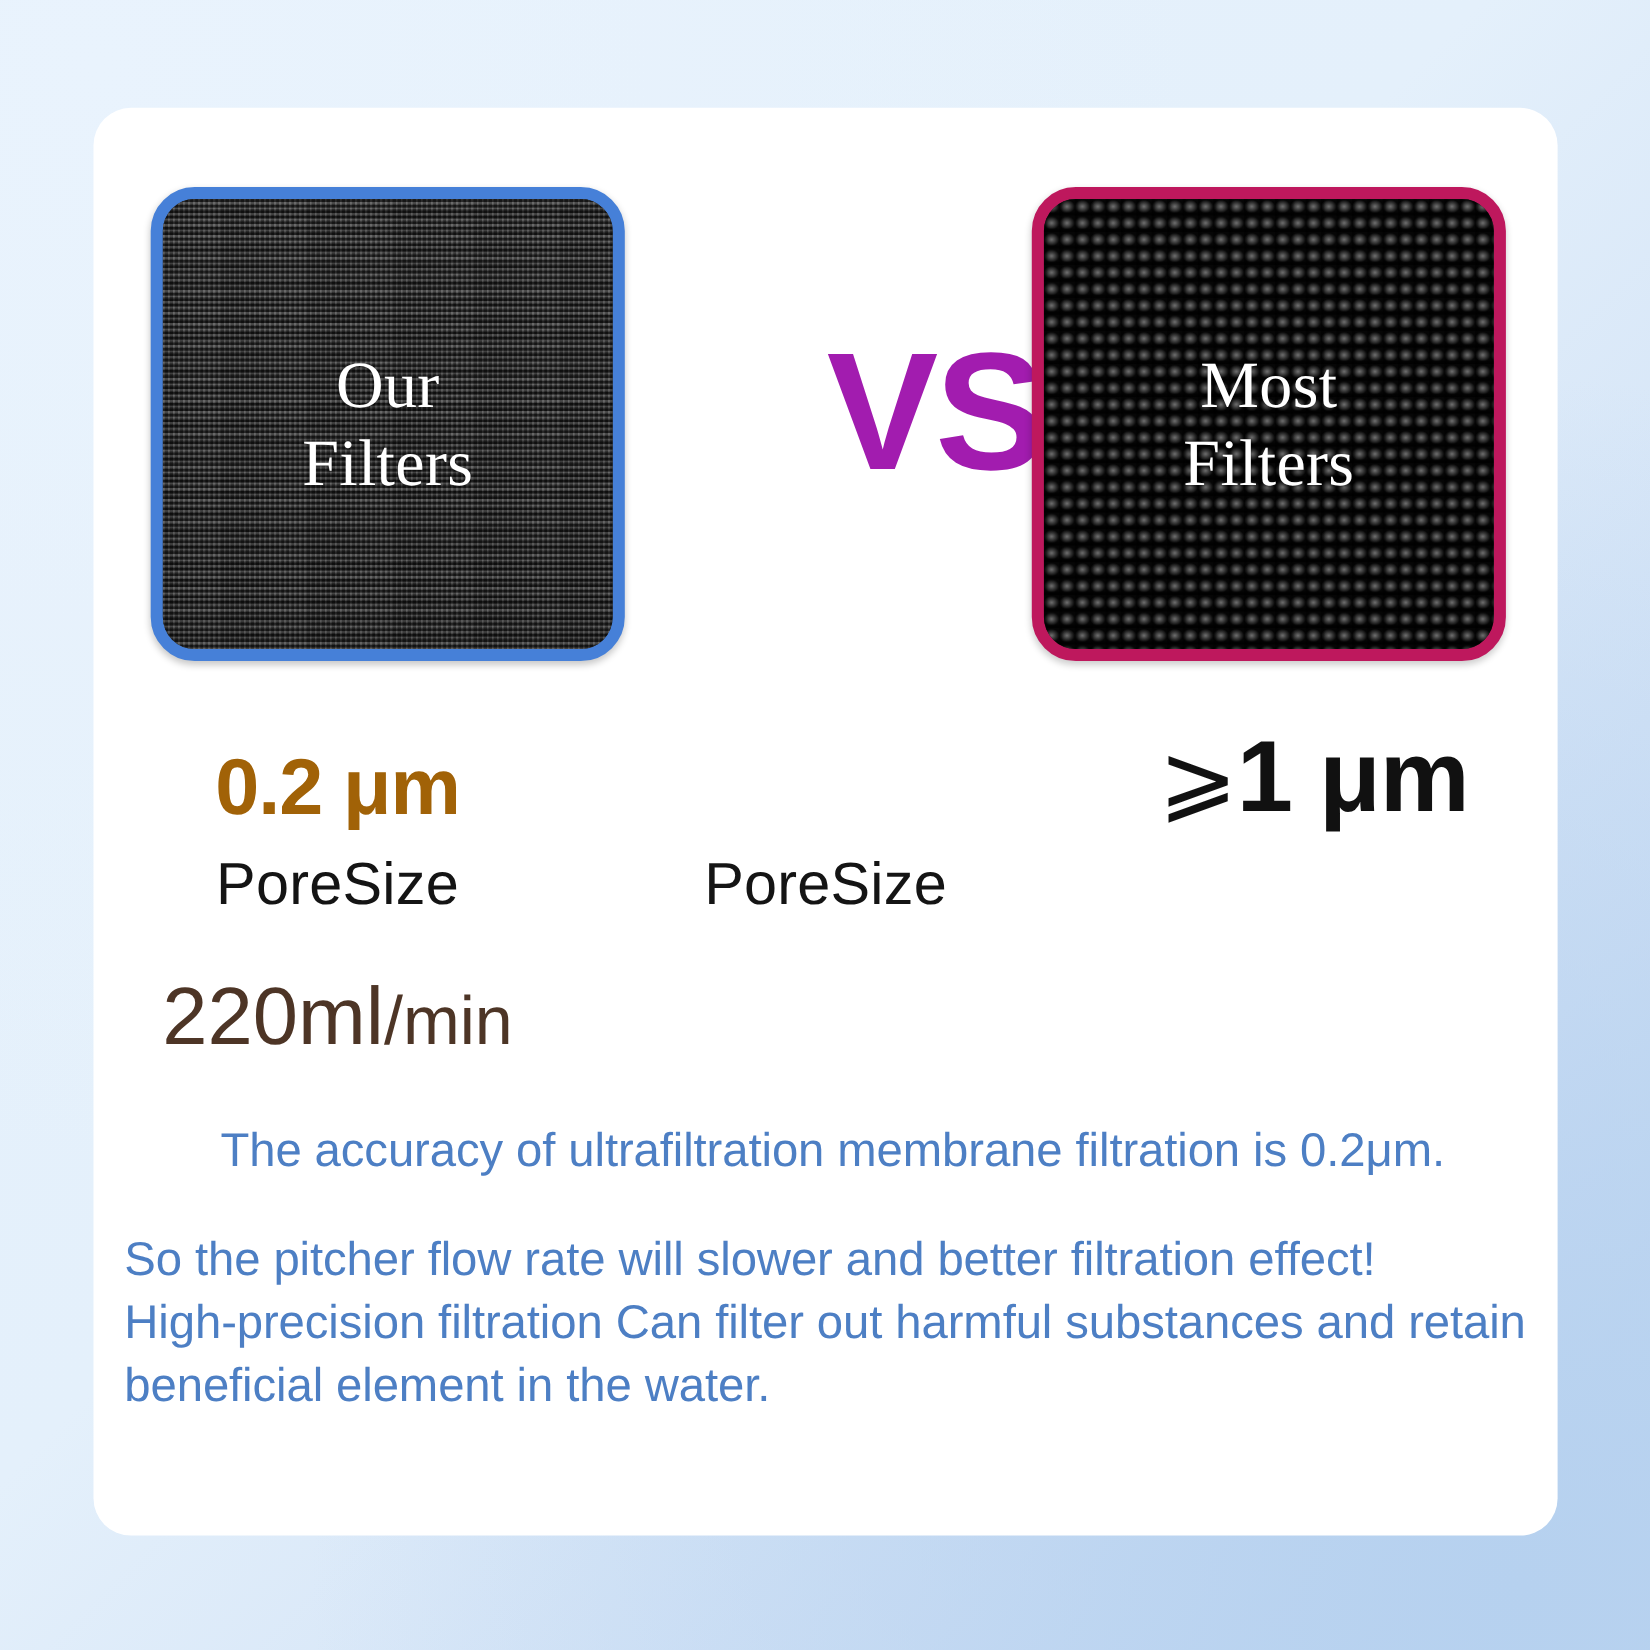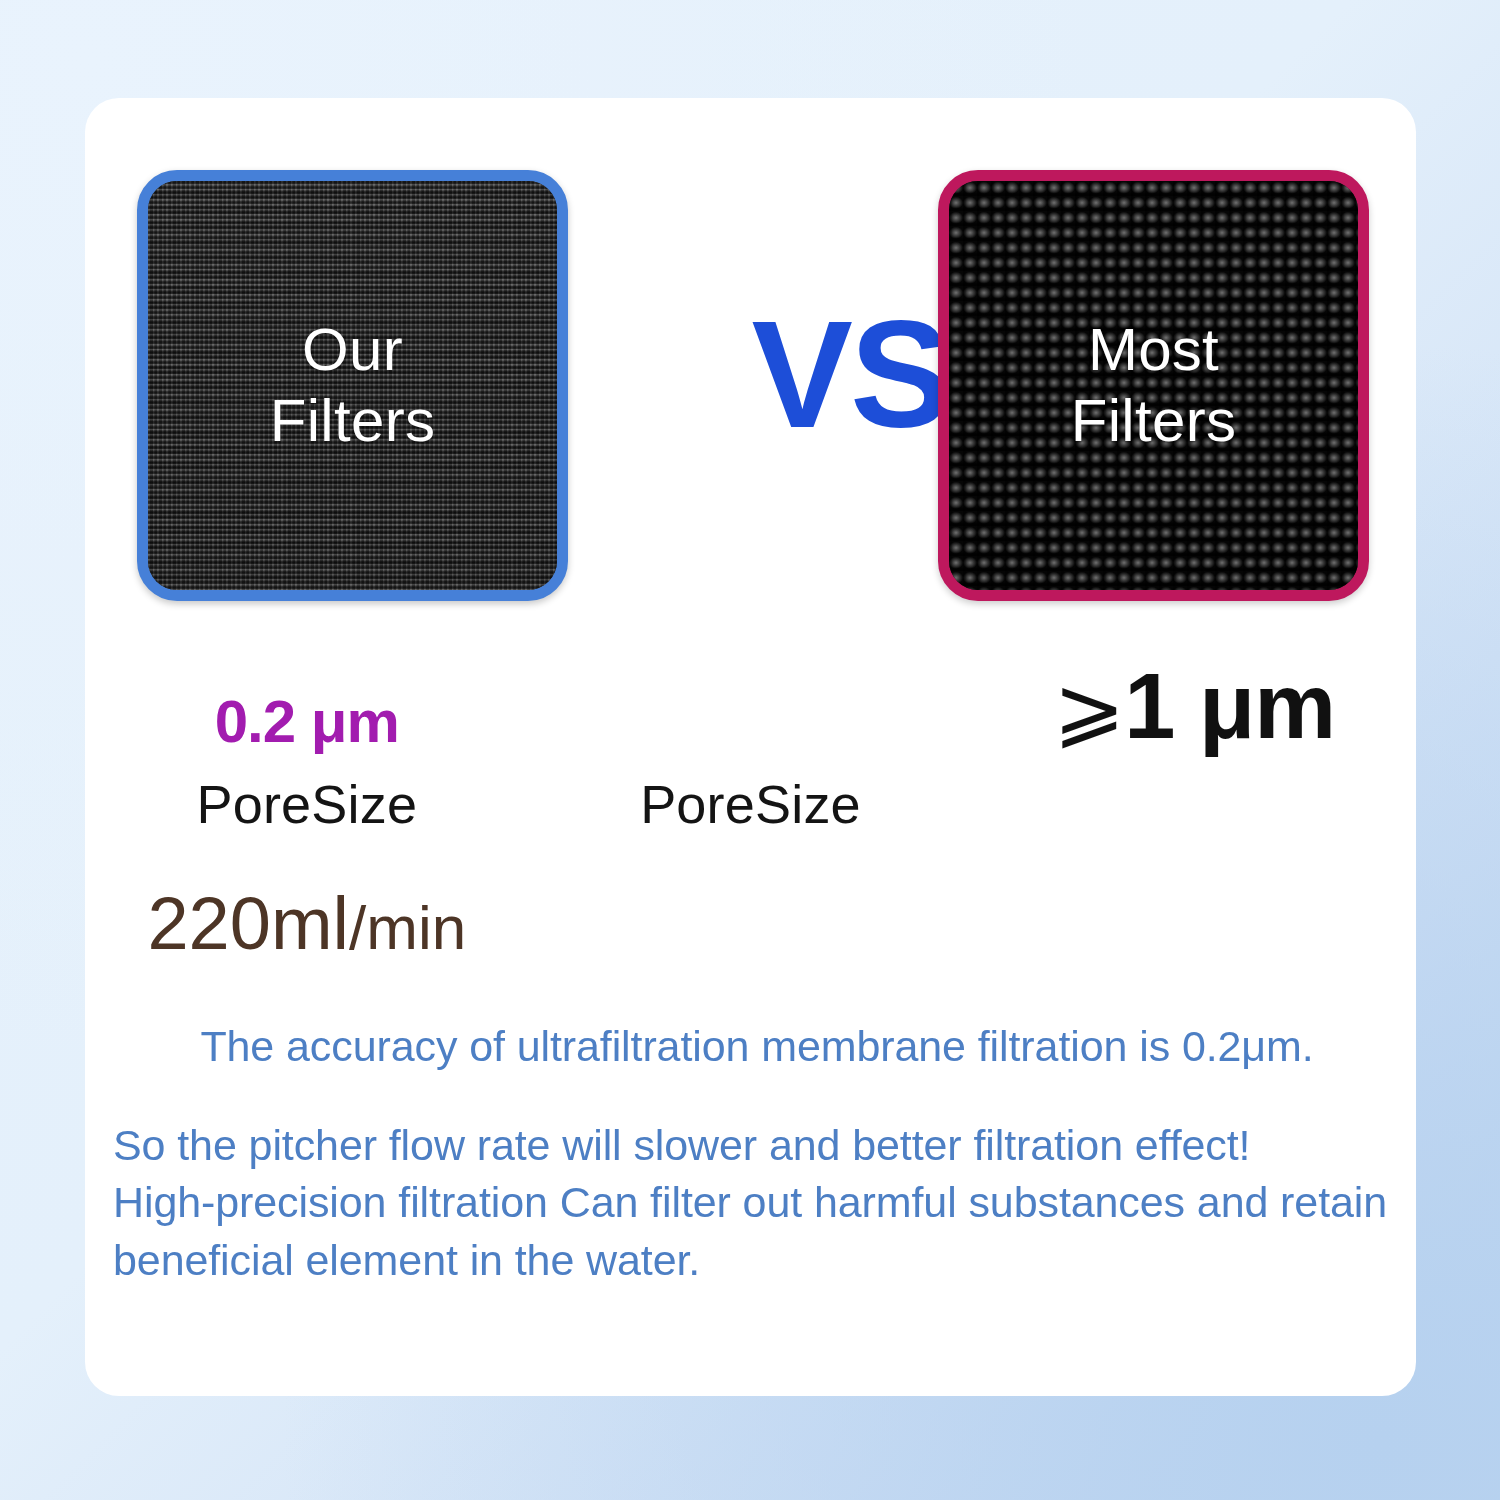--- a/index.html
+++ b/index.html
@@ -41,20 +41,21 @@
 
   .filter-panel {
     position: absolute;
     top: 0;
     width: 431px;
     height: 431px;
     border-radius: 40px;
     display: flex;
     align-items: center;
     justify-content: center;
+    font-family: Liberation Serif, serif;
   }
 
   #panel-ours {
     left: 52px;
     background: #2f2f2f;
     border: 11px solid #4680d8;
     box-shadow: 0 3px 7px rgba(0,0,0,0.22);
   }
 
   
@@ -115,43 +116,43 @@
 
   #vs-badge {
     position: absolute;
     left: 620px;
     top: 0;
     width: 290px;
     height: 431px;
     display: flex;
     align-items: center;
     justify-content: center;
-    color: #1d4ed8;
+    color: #a21caf;
     font-size: 152px;
     font-weight: 700;
     letter-spacing: -3px;
     padding-bottom: 22px;
   }
 
   
   .spec-row {
     position: absolute;
     width: 100%;
     display: flex;
   }
   .spec-col { flex: 0 0 33.3333%; text-align: center; }
   .spec-col.mid { position: relative; }
 
   #row-pore   { top: 542px; height: 112px; align-items: flex-end; }
   #row-labels { top: 670px; height: 72px;  align-items: center; }
   #row-flow   { top: 778px; height: 96px;  align-items: center; }
 
   .pore-ours {
-    color: #a21caf;
-    font-size: 60px;
+    color: #a16207;
+    font-size: 72px;
     font-weight: 700;
     letter-spacing: -1px;
     line-height: 1;
   }
   .pore-ours .unit { font-weight: 700; }
 
   .pore-most {
     color: #111111;
     font-size: 92px;
     font-weight: 700;

